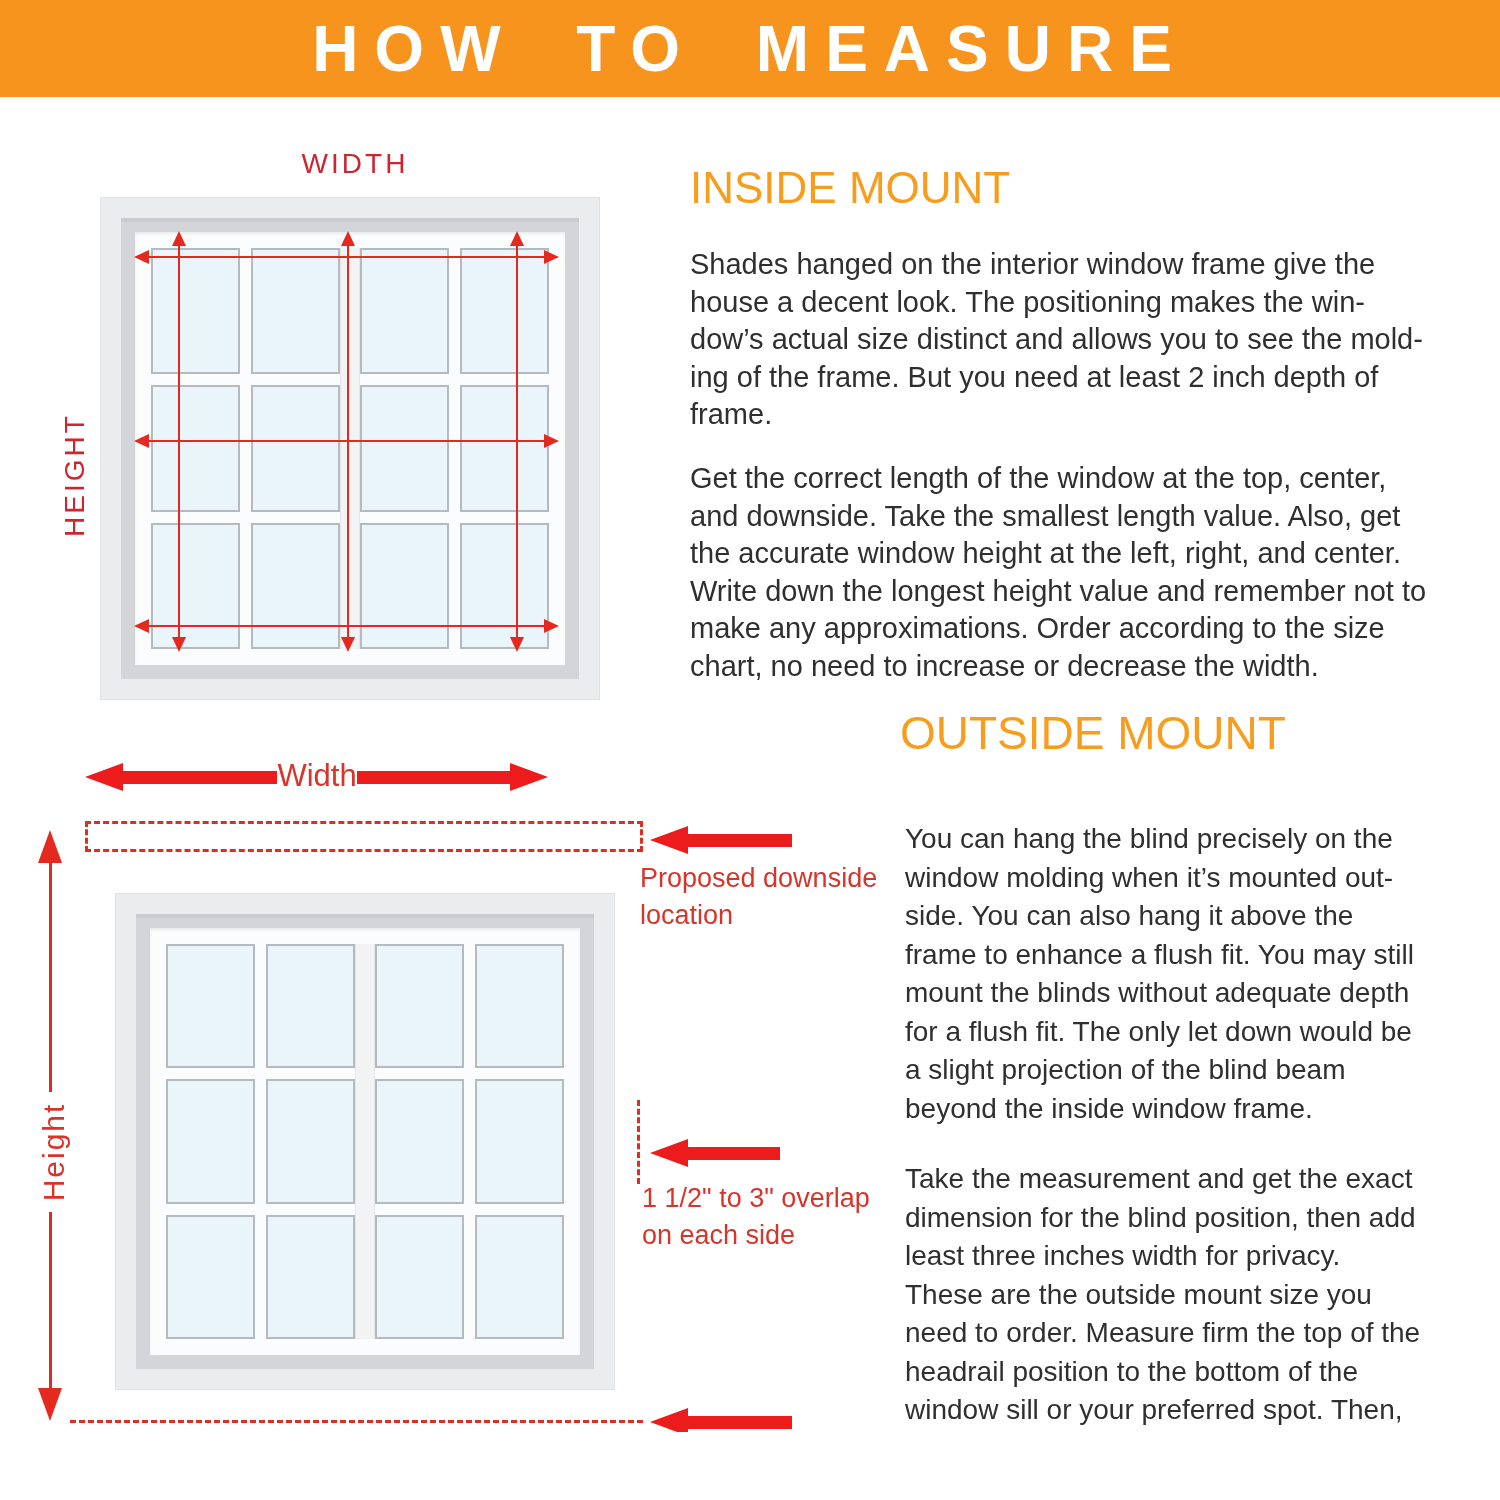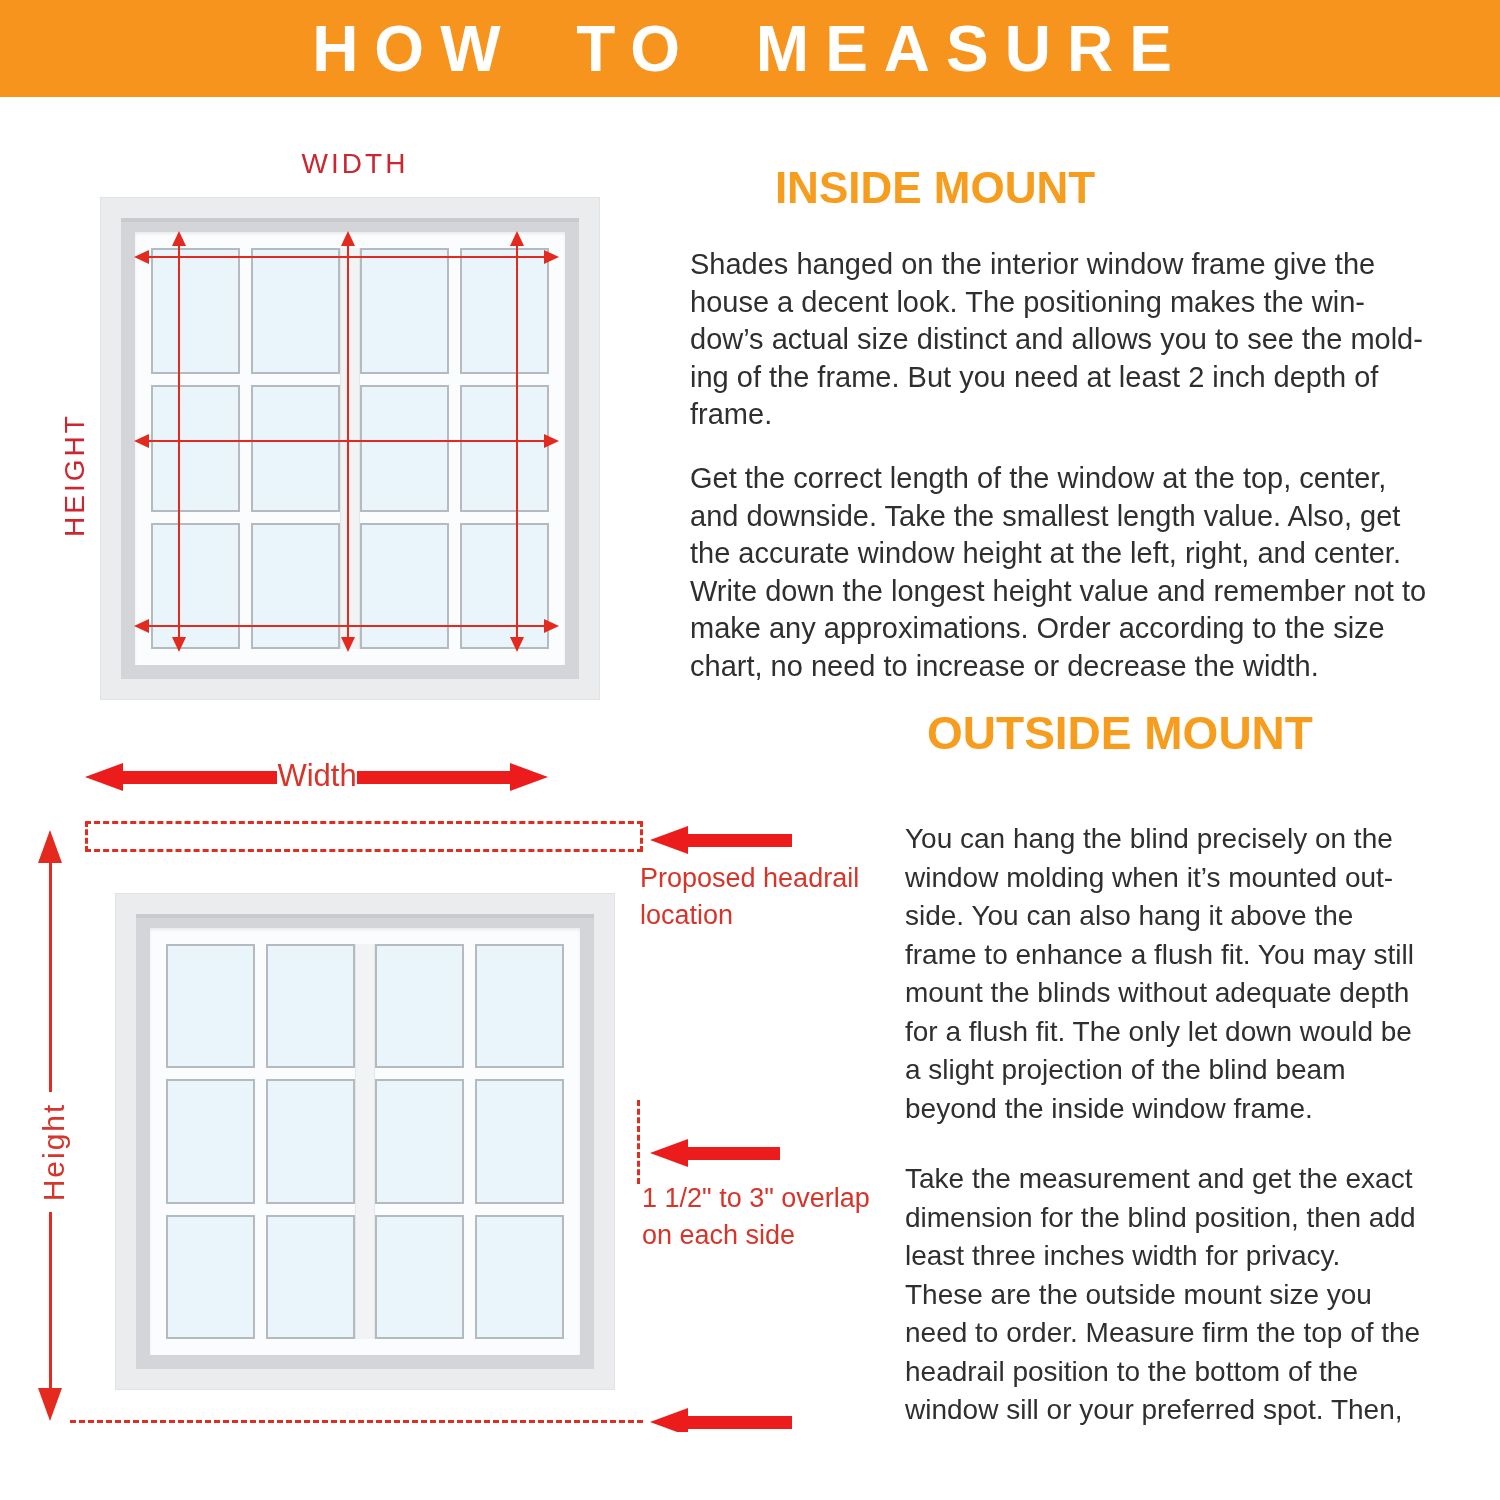--- a/index.html
+++ b/index.html
@@ -61,21 +61,21 @@
   .dash-vline { position:absolute; border-left:3px dashed #e02d1f; }
   .dash-hline { position:absolute; border-top:3px dashed #e02d1f; }
 
   
   .lbl      { position:absolute; color:#cc2630; }
   .vlabel   { transform:rotate(-90deg); text-align:center; }
   .ml       { white-space:pre-line; }
   .red-note { position:absolute; color:#d7342a; font-size:27px; line-height:37px; }
 
   
-  .sec-heading { position:absolute; font-weight:bold; color:#f79d1e; text-align:center; }
+  .sec-heading { position:absolute; font-weight:normal; color:#f79d1e; text-align:left; }
   .para { position:absolute; color:#2f2f2f; }
   .para.inside  { font-size:29px; line-height:37.5px; width:815px; }
   .para.outside { font-size:28px; line-height:38.5px; width:610px; }
 </style>
 </head>
 <body>
 
 <div class="canvas">
 
   <header class="banner">
@@ -138,21 +138,21 @@
   </section>
 
   <section>
 
     <div class="thick left" style="left:123px;top:771px;width:154px;"></div>
     <div class="lbl" style="left:257px;top:758px;width:120px;text-align:center;font-size:31px;color:#d7342a;">Width</div>
     <div class="thick right" style="left:357px;top:771px;width:153px;"></div>
 
     <div class="dash-box" style="left:85px;top:821px;width:558px;height:31px;"></div>
     <div class="thick left" style="left:688px;top:834px;width:104px;"></div>
-    <div class="red-note ml" style="left:640px;top:860px;">Proposed headrail
+    <div class="red-note ml" style="left:640px;top:860px;">Proposed downside
 location</div>
 
     <div class="vline cap-up" style="top:863px;height:229px;"></div>
     <div class="lbl vlabel" style="left:-37px;top:1138px;width:176px;height:28px;font-size:30px;letter-spacing:2px;color:#d7342a;">Height</div>
     <div class="vline cap-down" style="top:1212px;height:176px;"></div>
 
     <div class="window" style="left:115px;top:893px;width:500px;height:497px;">
       <div class="w-bevel">
         <div class="w-white">
           <div class="w-sashes">

